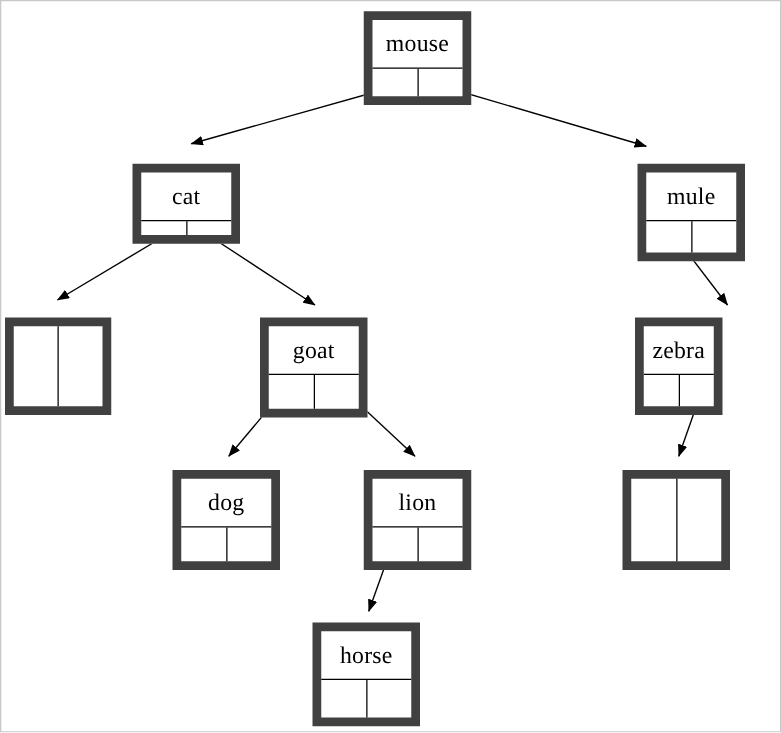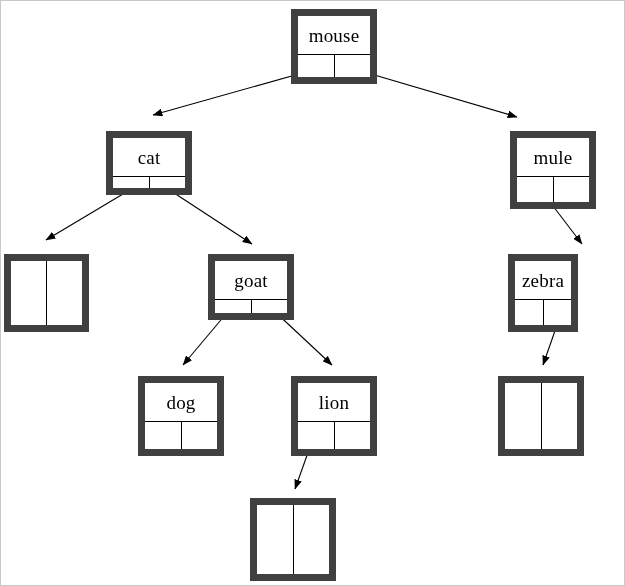--- a/index.html
+++ b/index.html
@@ -106,21 +106,21 @@
           <div class="ptr-cell left"></div>
           <div class="ptr-cell right"></div>
         </div>
       </div>
       <div class="node" style="left: 3px; top: 253px; width: 85px; height: 78px;">
         <div class="node-pointers">
           <div class="ptr-cell left"></div>
           <div class="ptr-cell right"></div>
         </div>
       </div>
-      <div class="node" style="left: 207px; top: 253px; width: 86px; height: 66px;">
+      <div class="node" style="left: 207px; top: 253px; width: 86px; height: 80px;">
         <div class="node-label">goat</div>
         <div class="node-pointers">
           <div class="ptr-cell left"></div>
           <div class="ptr-cell right"></div>
         </div>
       </div>
       <div class="node" style="left: 507px; top: 253px; width: 70px; height: 78px;">
         <div class="node-label">zebra</div>
         <div class="node-pointers">
           <div class="ptr-cell left"></div>
@@ -141,19 +141,20 @@
           <div class="ptr-cell right"></div>
         </div>
       </div>
       <div class="node" style="left: 497px; top: 375px; width: 86px; height: 80px;">
         <div class="node-pointers">
           <div class="ptr-cell left"></div>
           <div class="ptr-cell right"></div>
         </div>
       </div>
       <div class="node" style="left: 249px; top: 497px; width: 86px; height: 83px;">
+        <div class="node-label">horse</div>
         <div class="node-pointers">
           <div class="ptr-cell left"></div>
           <div class="ptr-cell right"></div>
         </div>
       </div>
     </div>
 </div>
 
 </body></html>

